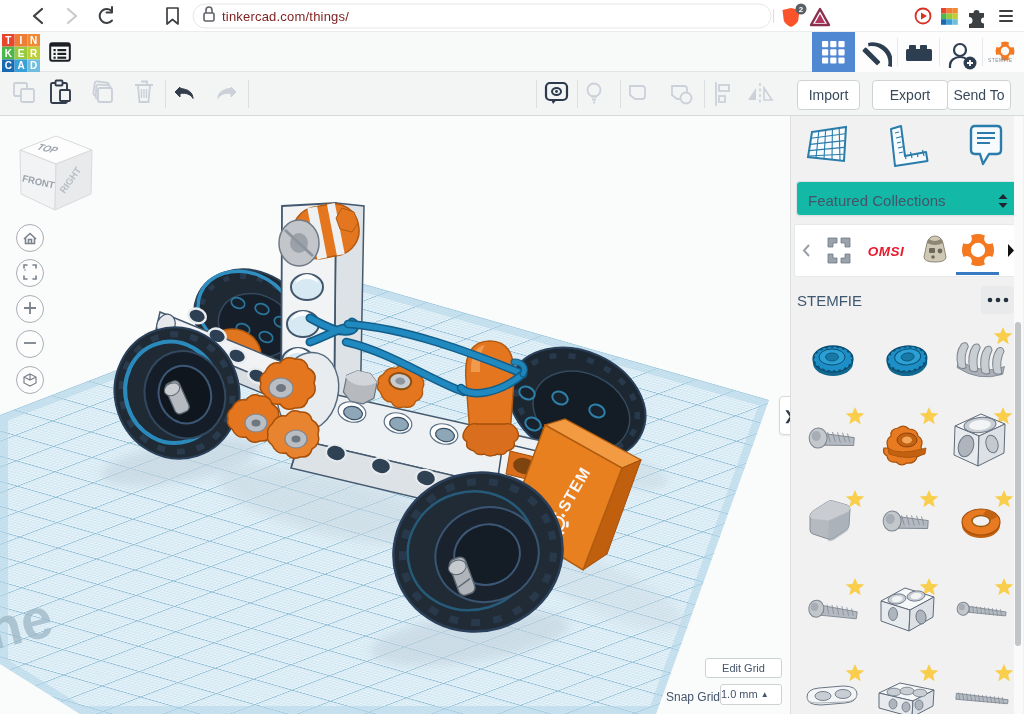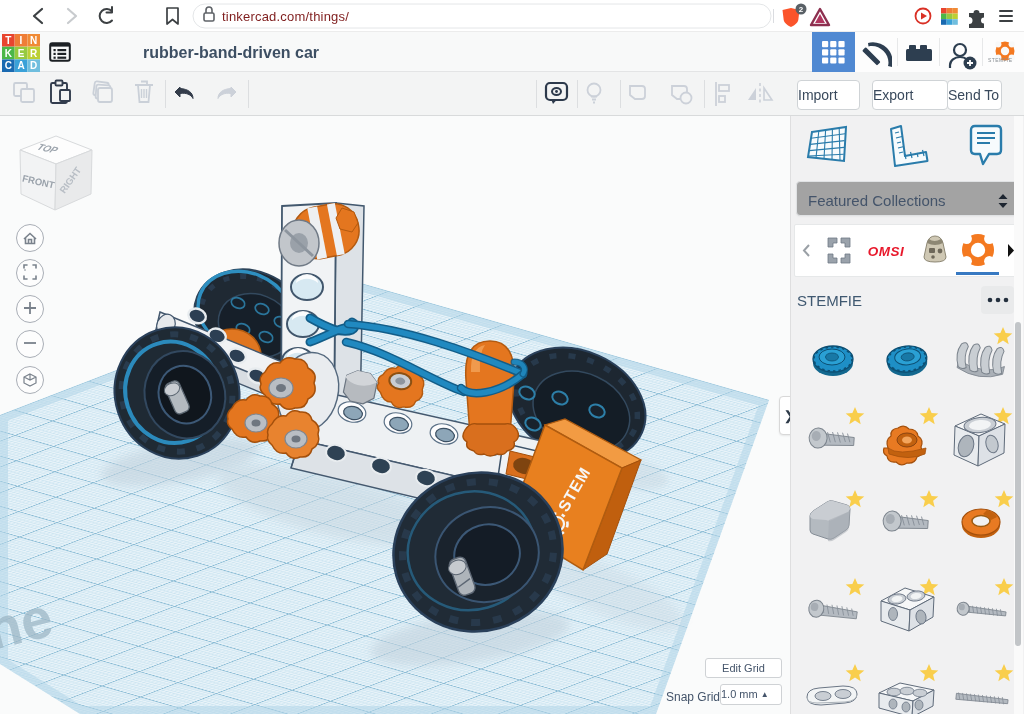--- a/index.html
+++ b/index.html
@@ -6,21 +6,21 @@
   html,body { width:1024px; height:714px; overflow:hidden; }
   body { position:relative; font-family:"Liberation Sans", sans-serif; background:#fbfbfb; }
   .abs { position:absolute; }
   #browser { left:0; top:0; width:1024px; height:32px; background:#ffffff; border-bottom:1px solid #ececec; }
   #header  { left:0; top:32px; width:1024px; height:40px; background:#f8f9f9; border-bottom:1px solid #e3e4e5; }
   #toolbar { left:0; top:72px; width:1024px; height:44px; background:#f3f4f4; border-bottom:1px solid #d8dadb; }
   #canvas  { left:0; top:116px; width:790px; height:598px; background:#fafbfb; overflow:hidden; }
   #panel   { left:790px; top:116px; width:234px; height:598px; background:#f1f1f2; border-left:1px solid #dededf; }
   .vsep { position:absolute; top:80px; width:1px; height:28px; background:#dcdee0; }
   .tbtn { position:absolute; top:8px; height:30px; background:#fff; border:1px solid #cfd3d6; border-radius:4px;
-          font-size:14px; color:#39495c; text-align:left; line-height:28px; }
+          font-size:14px; color:#39495c; text-align:center; line-height:28px; }
   .navc { position:absolute; left:16px; width:28px; height:28px; border-radius:50%; border:1.4px solid #a9aeb6; background:rgba(255,255,255,.5); }
   .urltext { position:absolute; left:222px; top:9px; font-size:13px; color:#7f1d1d; letter-spacing:.2px; }
   #title { position:absolute; left:143px; top:12px; font-size:16px; font-weight:bold; color:#3d4f63; }
   .hseg { position:absolute; background:#fdfdfd; border-left:1px solid #e7e8e9; }
 </style>
 </head>
 <body>
 
 <div class="abs" id="browser">
   <svg class="abs" style="left:0;top:0" width="1024" height="32">
@@ -106,21 +106,20 @@
     <rect x="1.2" y="1.2" width="19.6" height="3.4" fill="#1d2125"></rect>
     <g fill="#1d2125">
       <rect x="4.5" y="7" width="2.2" height="2.2"></rect>
         <rect x="8.4" y="7" width="8.8" height="2.2"></rect>
       <rect x="4.5" y="10.8" width="2.2" height="2.2"></rect>
         <rect x="8.4" y="10.8" width="8.8" height="2.2"></rect>
       <rect x="4.5" y="14.6" width="2.2" height="2.2"></rect>
         <rect x="8.4" y="14.6" width="8.8" height="2.2"></rect>
     </g>
   </svg>
-  <div id="title">rubber-band-driven car</div>
 
   <div class="hseg" style="left:855px; top:0; width:169px; height:40px; border-left:none;"></div>
   <div class="vsep" style="left:897px; top:6px; height:28px; background:#e7e8e9;"></div>
   <div class="vsep" style="left:939px; top:6px; height:28px; background:#e7e8e9;"></div>
   <div class="vsep" style="left:982px; top:6px; height:28px; background:#e7e8e9;"></div>
 
   <div class="abs" style="left:812px;top:0;width:43px;height:40px;background:#5089d2;"></div>
   <svg class="abs" style="left:822px;top:9px" width="23" height="23">
     <g fill="#ffffff">
       <rect x="0" y="0" width="6.2" height="6.2" rx="1"></rect>
@@ -231,21 +230,21 @@
     </g>
 
     <g>
       <path d="M760 11 v22" stroke="#ccd1d9" stroke-width="1.6" stroke-dasharray="3 2.5"></path>
       <path d="M756 16 v12 l-8 0 z" fill="#ccd1d9"></path>
       <path d="M764 16 v12 l8 0 z" fill="none" stroke="#ccd1d9" stroke-width="1.6"></path>
     </g>
   </svg>
   <div class="tbtn" style="left:797px;width:63px;">Import</div>
   <div class="tbtn" style="left:872px;width:76px;">Export</div>
-  <div class="tbtn" style="left:947px;width:55px;">Send To</div>
+  <div class="tbtn" style="left:947px;width:64px;">Send To</div>
 </div>
 
 <div class="abs" id="canvas">
   <svg class="abs" style="left:0;top:0" width="790" height="598" viewBox="0 116 790 598">
     <defs>
       <pattern id="gp" width="40" height="40" patternUnits="userSpaceOnUse" patternTransform="matrix(0.961,0.275,-0.933,0.36,350,280)">
         <rect width="40" height="40" fill="#e8f3f9"></rect>
         <g stroke="#c2e0ee" stroke-width="0.7">
           <path d="M4 0V40 M8 0V40 M12 0V40 M16 0V40 M20 0V40 M24 0V40 M28 0V40 M32 0V40 M36 0V40"></path>
           <path d="M0 4H40 M0 8H40 M0 12H40 M0 16H40 M0 20H40 M0 24H40 M0 28H40 M0 32H40 M0 36H40"></path>
@@ -500,21 +499,21 @@
     </g>
 
     <g stroke="#2a7cab" fill="#f7fbfd" stroke-width="2.4" stroke-linejoin="round">
       <path d="M180 14 q0 -4 4 -4 h22 q4 0 4 4 v20 q0 4 -4 4 h-8 l-6 10 l-3 -10 h-5 q-4 0 -4 -4 Z"></path>
       <g stroke-width="1.8" fill="none">
         <path d="M186 17 h18 M186 22 h18 M186 27 h13"></path>
       </g>
     </g>
   </svg>
 
-  <div class="abs" style="left:5px;top:65px;width:222px;height:35px;background:#a3a3a3;border:1px solid #e0e2e4;border-radius:4px;box-shadow:0 1px 2px rgba(0,0,0,.04);">
+  <div class="abs" style="left:5px;top:65px;width:222px;height:35px;background:#14b8a6;border:1px solid #e0e2e4;border-radius:4px;box-shadow:0 1px 2px rgba(0,0,0,.04);">
     <span style="position:absolute;left:11px;top:10px;font-size:15px;color:#44546a;">Featured Collections</span>
     <svg style="position:absolute;right:9px;top:11px" width="10" height="16">
       <path d="M5 1 L9.5 6 L0.5 6 Z" fill="#1d2530"></path>
       <path d="M5 15 L9.5 10 L0.5 10 Z" fill="#1d2530"></path>
     </svg>
   </div>
 
   <div class="abs" style="left:3px;top:108px;width:226px;height:53px;background:#fff;border:1px solid #e6e8e9;border-radius:2px;"></div>
   <svg class="abs" style="left:3px;top:108px" width="226px" height="56" viewBox="0 0 226 56">
     <path d="M15 21 L10 26.5 L15 32" stroke="#9aa0a6" stroke-width="2" fill="none"></path>

